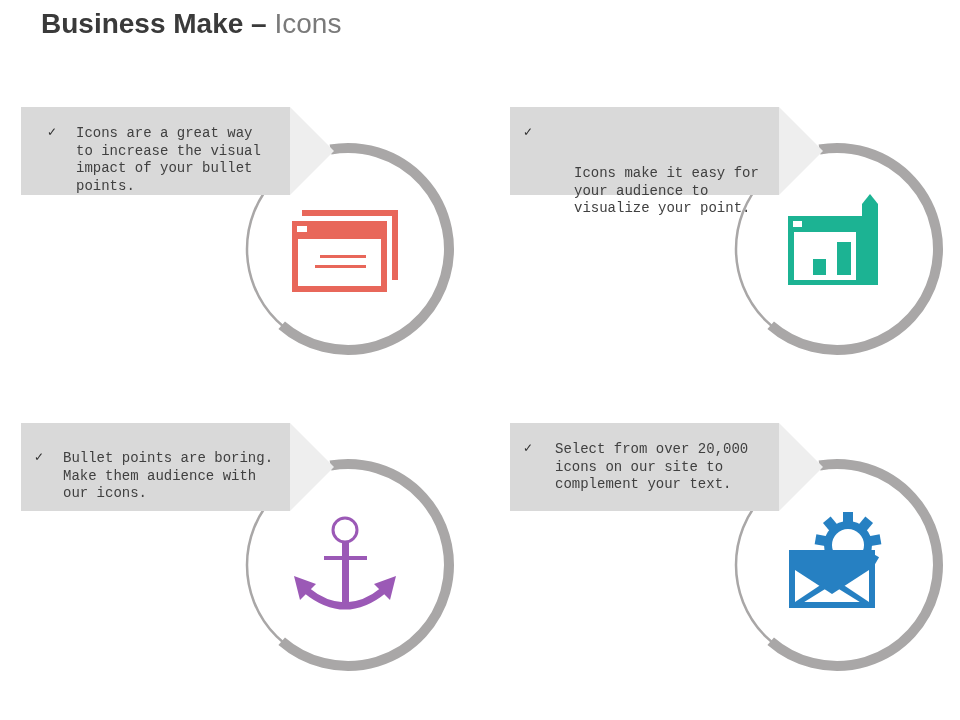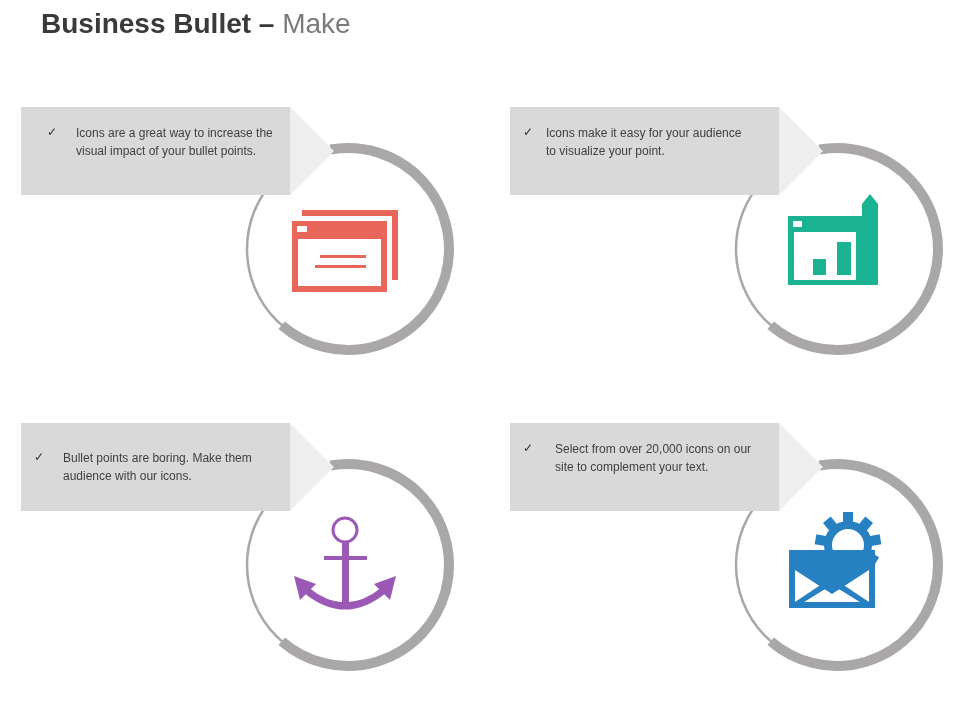--- a/index.html
+++ b/index.html
@@ -24,29 +24,29 @@
     width: 0; height: 0;
     border-top: 44px solid transparent;
     border-bottom: 44px solid transparent;
     border-left: 44px solid #eeeeee;
   }
   .bullet {
     position: absolute; top: 18px; font-size: 12px; color: #333;
   }
   .ctext {
     position: absolute; top: 18px;
-    font-size: 12px; line-height: 17.5px; color: #404040;
+    font-size: 14px; line-height: 17.5px; color: #404040; font-family: Liberation Mono, monospace;
   }
   .icon { position: absolute; }
 </style>
 </head>
 <body>
 
 <div class="title">
-  <span>Business Bullet</span><span> – </span><span class="sub">Make</span>
+  <span>Business Make</span><span> – </span><span class="sub">Icons</span>
 </div>
 
 <div class="card" style="left:0;top:0;">
   <svg class="ring" width="480" height="360">
     <circle cx="348" cy="249" r="101" fill="none" stroke="#a9a7a7" stroke-width="2.5"></circle>
     <path d="M 330.5 149.5 A 101 101 0 1 1 281.7 325.2" fill="none" stroke="#a9a7a7" stroke-width="10"></path>
   </svg>
   <div class="callout">
     <span class="bullet" style="left:26px;">✓</span>
     <span class="ctext" style="left:55px;width:200px;">Icons are a great way to increase the visual impact of your bullet points.</span>
@@ -63,21 +63,21 @@
   </svg>
 </div>
 
 <div class="card" style="left:489px;top:0;">
   <svg class="ring" width="480" height="360">
     <circle cx="348" cy="249" r="101" fill="none" stroke="#a9a7a7" stroke-width="2.5"></circle>
     <path d="M 330.5 149.5 A 101 101 0 1 1 281.7 325.2" fill="none" stroke="#a9a7a7" stroke-width="10"></path>
   </svg>
   <div class="callout">
     <span class="bullet" style="left:13px;">✓</span>
-    <span class="ctext" style="left:36px;width:200px;">Icons make it easy for your audience to visualize your point.</span>
+    <span class="ctext" style="left:64px;width:200px;margin-top:40px;">Icons make it easy for your audience to visualize your point.</span>
   </div>
   <div class="arrow"></div>
   <svg class="icon" style="left:297px;top:192px;" width="95" height="96">
     <rect x="2" y="24" width="74" height="69" fill="#1cb393"></rect>
     <rect x="8" y="40" width="62" height="48" fill="#ffffff"></rect>
     <rect x="7" y="29" width="9" height="6" fill="#ffffff"></rect>
     <rect x="27" y="67" width="13" height="16" fill="#1cb393"></rect>
     <rect x="51" y="50" width="14" height="33" fill="#1cb393"></rect>
     <polygon points="76,93 92,93 92,12 84,2 76,12" fill="#1cb393"></polygon>
   </svg>

